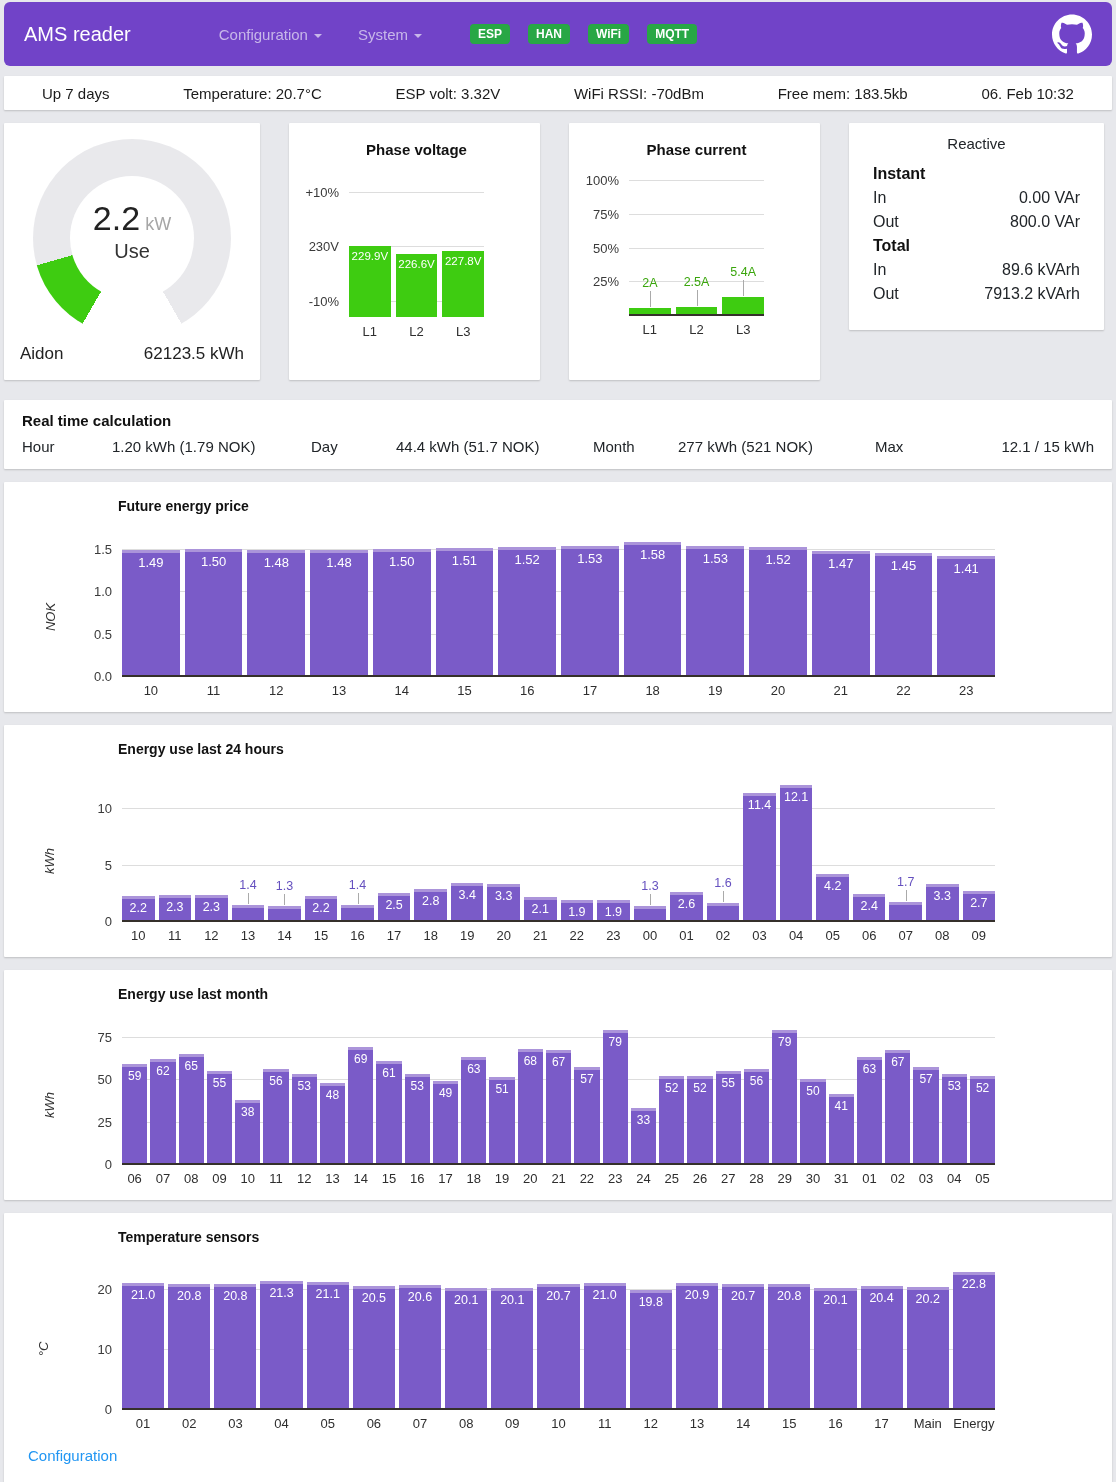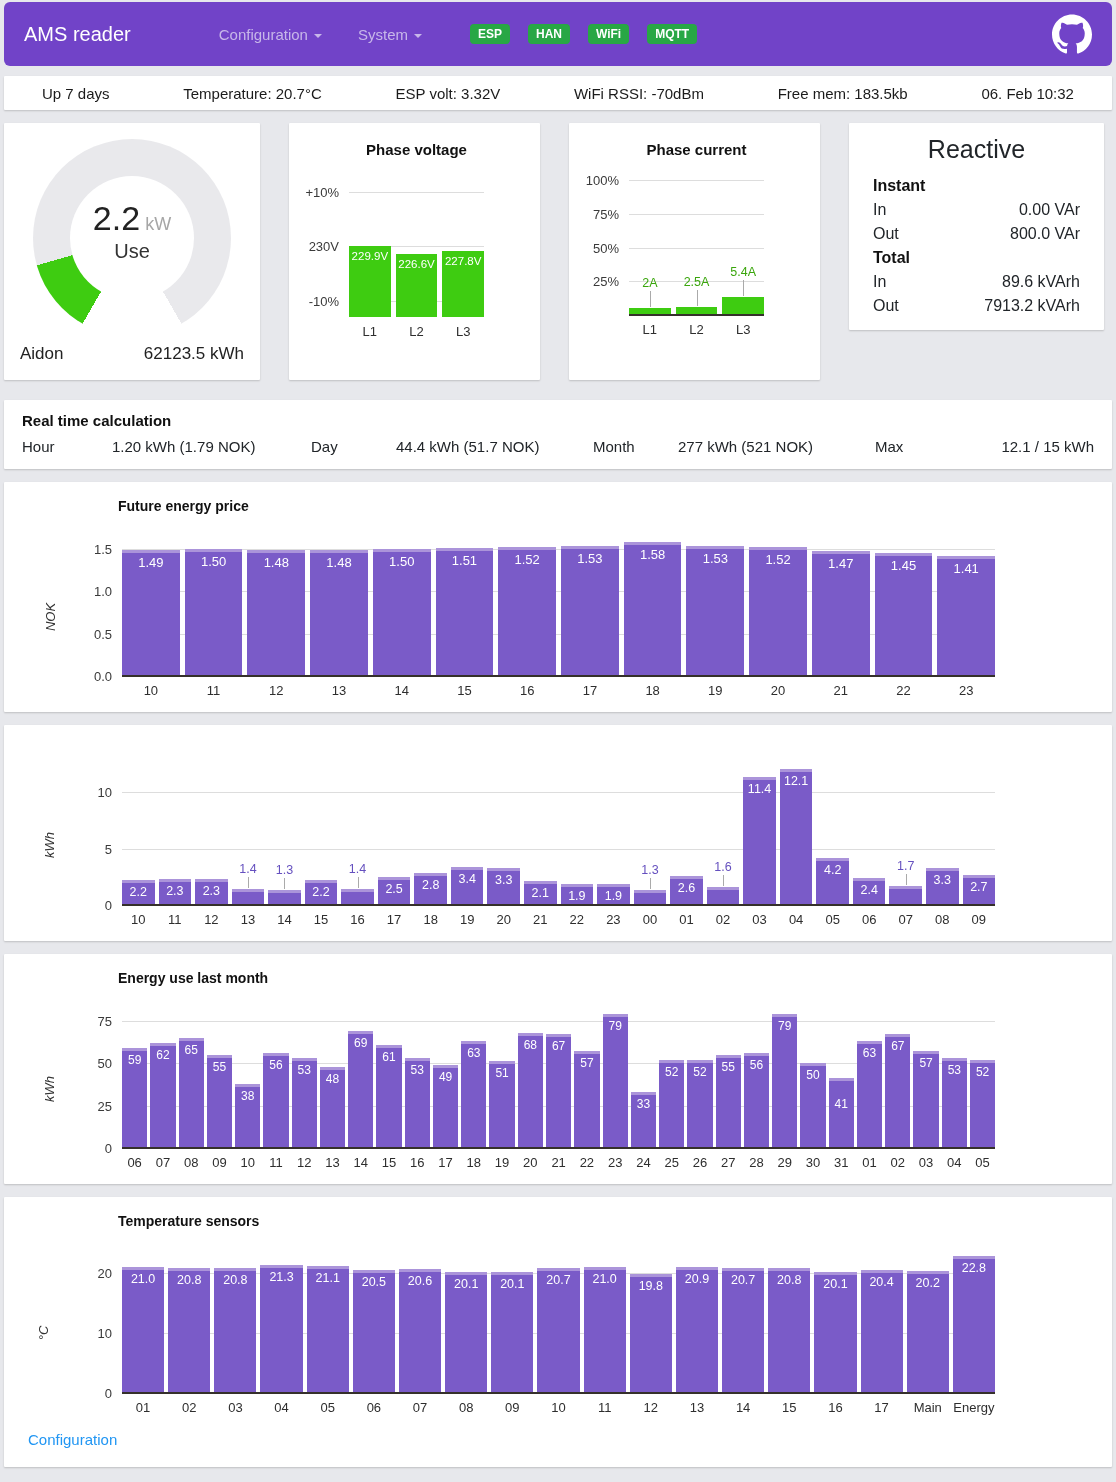--- a/index.html
+++ b/index.html
@@ -31,21 +31,21 @@
   .gauge-mode{font-size:20px;color:#333;margin-top:2px;}
   .gauge-bottom{position:absolute;left:16px;right:16px;bottom:16px;display:flex;justify-content:space-between;font-size:17px;color:#222;}
 
   .voltage-card{width:251px;height:257px;box-sizing:border-box;padding-top:18px;}
   .current-card{width:251px;height:257px;box-sizing:border-box;padding-top:18px;}
   .mini-title{font-size:15px;font-weight:bold;color:#111;text-align:center;width:195px;margin:0 0 0 30px;}
   .gplot-wrap{margin:34px 56px 0 60px;position:relative;}
   .curr .gplot-wrap{margin-top:22px;}
 
   .reactive-card{width:255px;height:207px;box-sizing:border-box;padding:12px 24px;}
-  .reactive-title{font-size:25px;color:#212529;text-align:center;margin-bottom:10px;}
+  .reactive-title{font-size:15px;color:#212529;text-align:center;margin-bottom:10px;}
   .re-section{font-size:16px;font-weight:bold;color:#111;line-height:24px;}
   .re-row{display:flex;justify-content:space-between;font-size:16px;color:#212529;line-height:24px;}
 
   
   .realtime{margin-top:20px;padding:12px 18px 14px;box-sizing:border-box;}
   .rt-title{font-size:15px;font-weight:bold;color:#111;margin-bottom:9px;}
   .rt-grid{display:grid;grid-template-columns:90px 199px 85px 197px 85px 197px 85px 1fr;font-size:15px;color:#212529;}
   .rt-grid .rt-last{text-align:right;}
 
   
@@ -336,20 +336,21 @@
           <span>19</span>
           <span>20</span>
           <span>21</span>
           <span>22</span>
           <span>23</span>
         </div>
     </div>
   </div>
 
   <div class="card chart-card">
+    <div class="chart-title">Energy use last 24 hours</div>
     <div class="cplot">
       <span class="y-title">kWh</span>
       <div class="plot purple" id="plot-h24" style="height: 142px;">
           <span class="ytick" style="bottom: -8px;">0</span>
           <div class="gridline" style="bottom: 55.3492px;"></div>
           <span class="ytick" style="bottom: 48.3492px;">5</span>
           <div class="gridline" style="bottom: 111.698px;"></div>
           <span class="ytick" style="bottom: 104.698px;">10</span>
           <div class="baseline"></div>
           <div class="bars" style="gap: 4px;">
@@ -638,21 +639,21 @@
                 <span class="in-label" style="top: 2px; font-size: 12px;">79</span>
               </div>
             </div>
             <div class="bar-cell">
               <div class="bar cap" style="height: 84.8485px;">
                 <span class="in-label" style="top: 2px; font-size: 12px;">50</span>
               </div>
             </div>
             <div class="bar-cell">
               <div class="bar cap" style="height: 69.5758px;">
-                <span class="in-label" style="top: 16px; font-size: 12px;">41</span>
+                <span class="in-label" style="top: 2px; font-size: 12px;">41</span>
               </div>
             </div>
             <div class="bar-cell">
               <div class="bar cap" style="height: 106.909px;">
                 <span class="in-label" style="top: 2px; font-size: 12px;">63</span>
               </div>
             </div>
             <div class="bar-cell">
               <div class="bar cap" style="height: 113.697px;">
                 <span class="in-label" style="top: 2px; font-size: 12px;">67</span>

